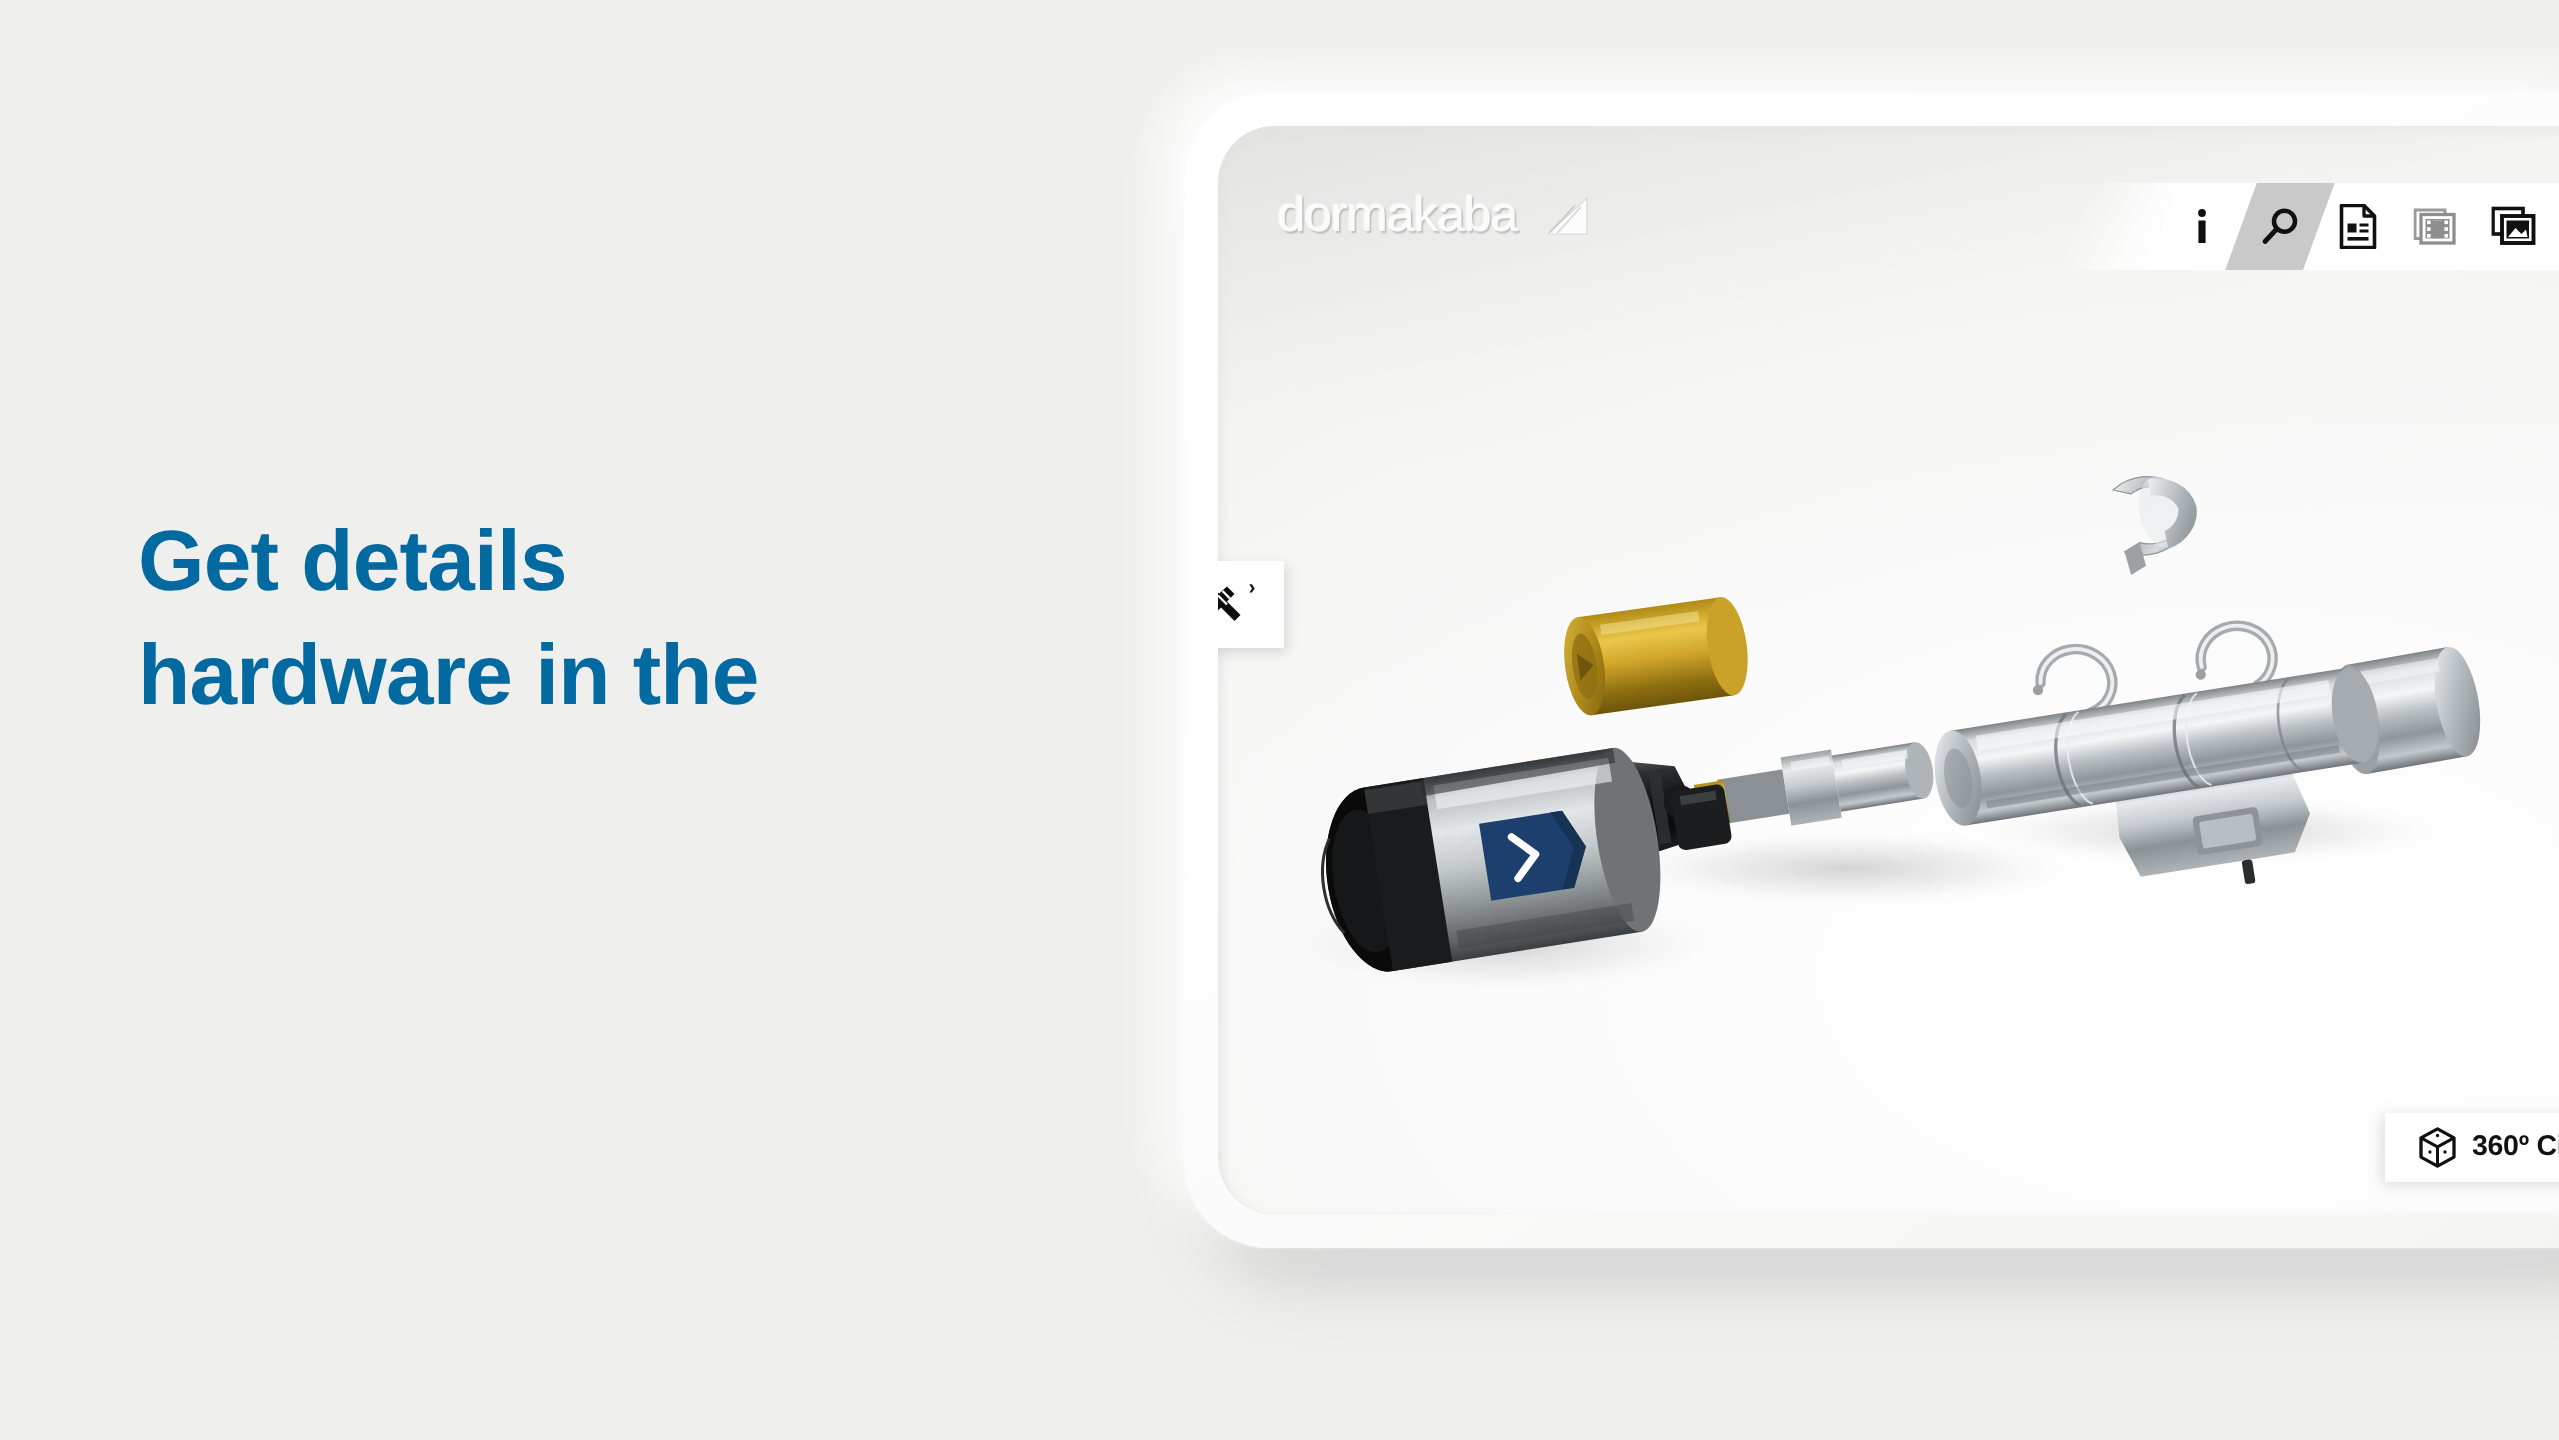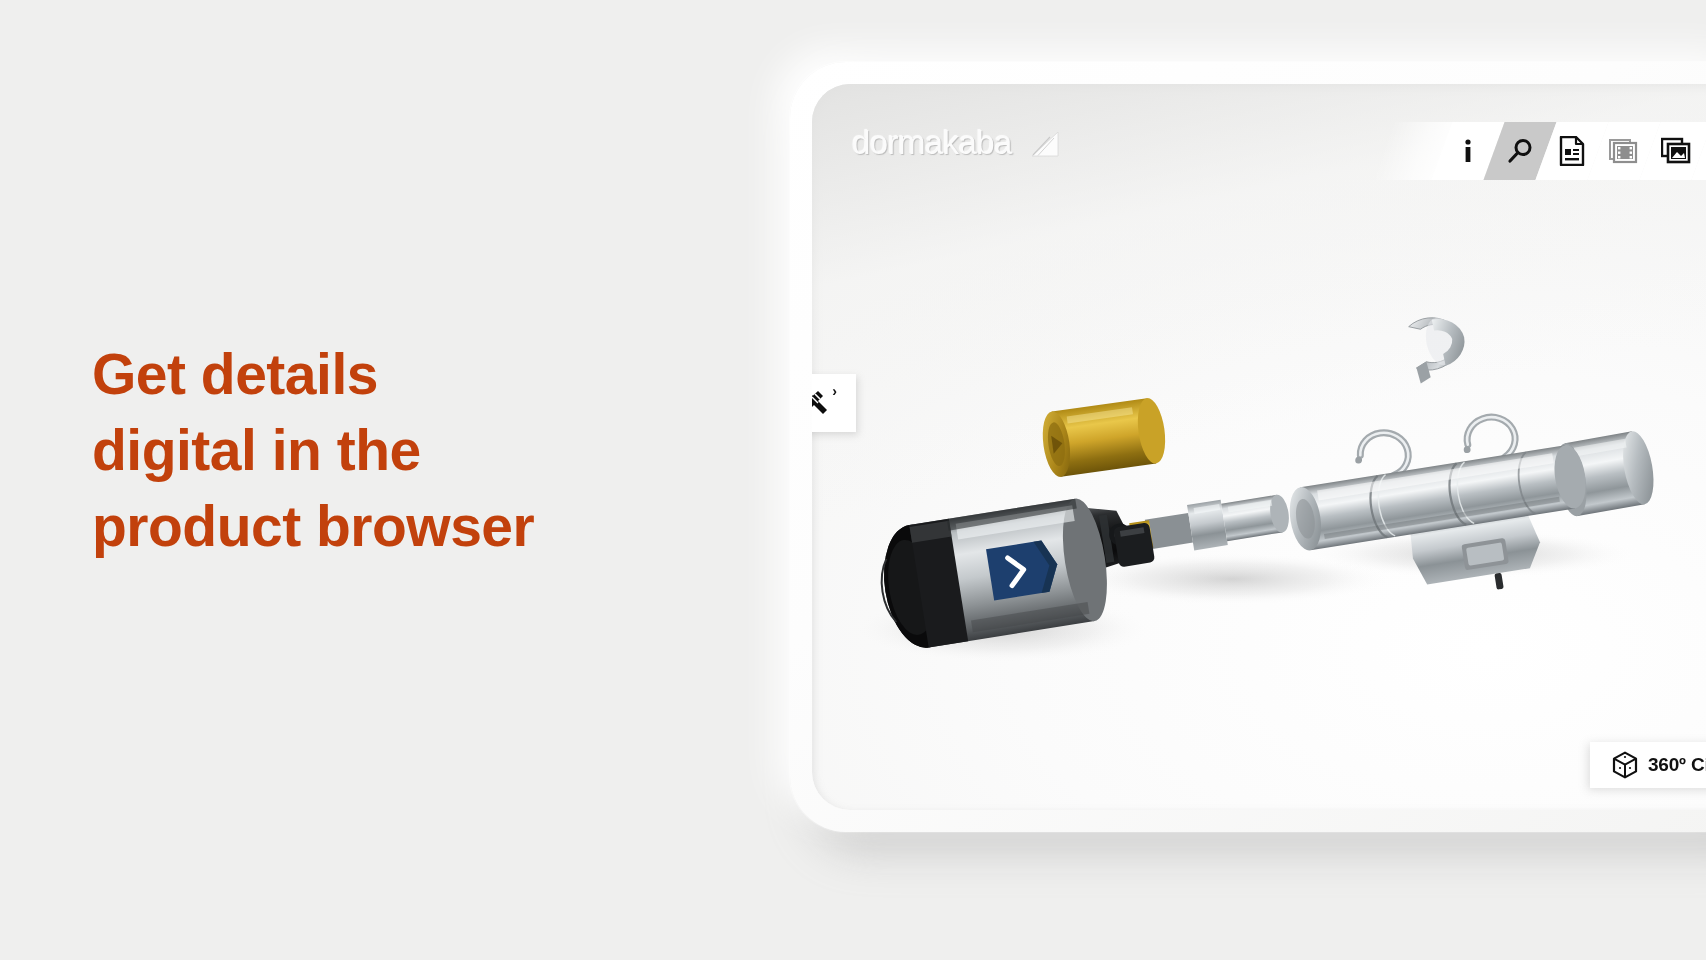--- a/index.html
+++ b/index.html
@@ -10,21 +10,21 @@
     font-family:"Liberation Sans", sans-serif;
   }
 
   .stage { position:relative; width:1706px; height:960px; background:#efefee; }
 
   
   .headline {
     position:absolute;
     left:92px; top:336px;
     width:560px;
-    color:#c2410c;
+    color:#0369a1;
     font-weight:bold;
     font-size:57px;
     line-height:76px;
     letter-spacing:-0.5px;
   }
   .headline .ln { display:block; white-space:nowrap; }
 
   
   .device {
     position:absolute;
@@ -153,22 +153,21 @@
   .product { position:absolute; inset:0; z-index:3; }
   .product svg { position:absolute; left:0; top:0; }
 </style>
 </head>
 <body>
 
 <div class="stage">
 
   <div class="headline">
     <span class="ln">Get details</span>
-    <span class="ln">digital in the</span>
-    <span class="ln">product browser</span>
+    <span class="ln">hardware in the</span>
   </div>
 
   <div class="device">
     <div class="screen">
 
       <div class="product">
         <svg width="936" height="726" viewBox="0 0 936 726" xmlns="http://www.w3.org/2000/svg">
           <defs>
             <linearGradient id="gBrass" x1="0" y1="0" x2="0" y2="1">
               <stop offset="0%" stop-color="#b08a15"></stop>

